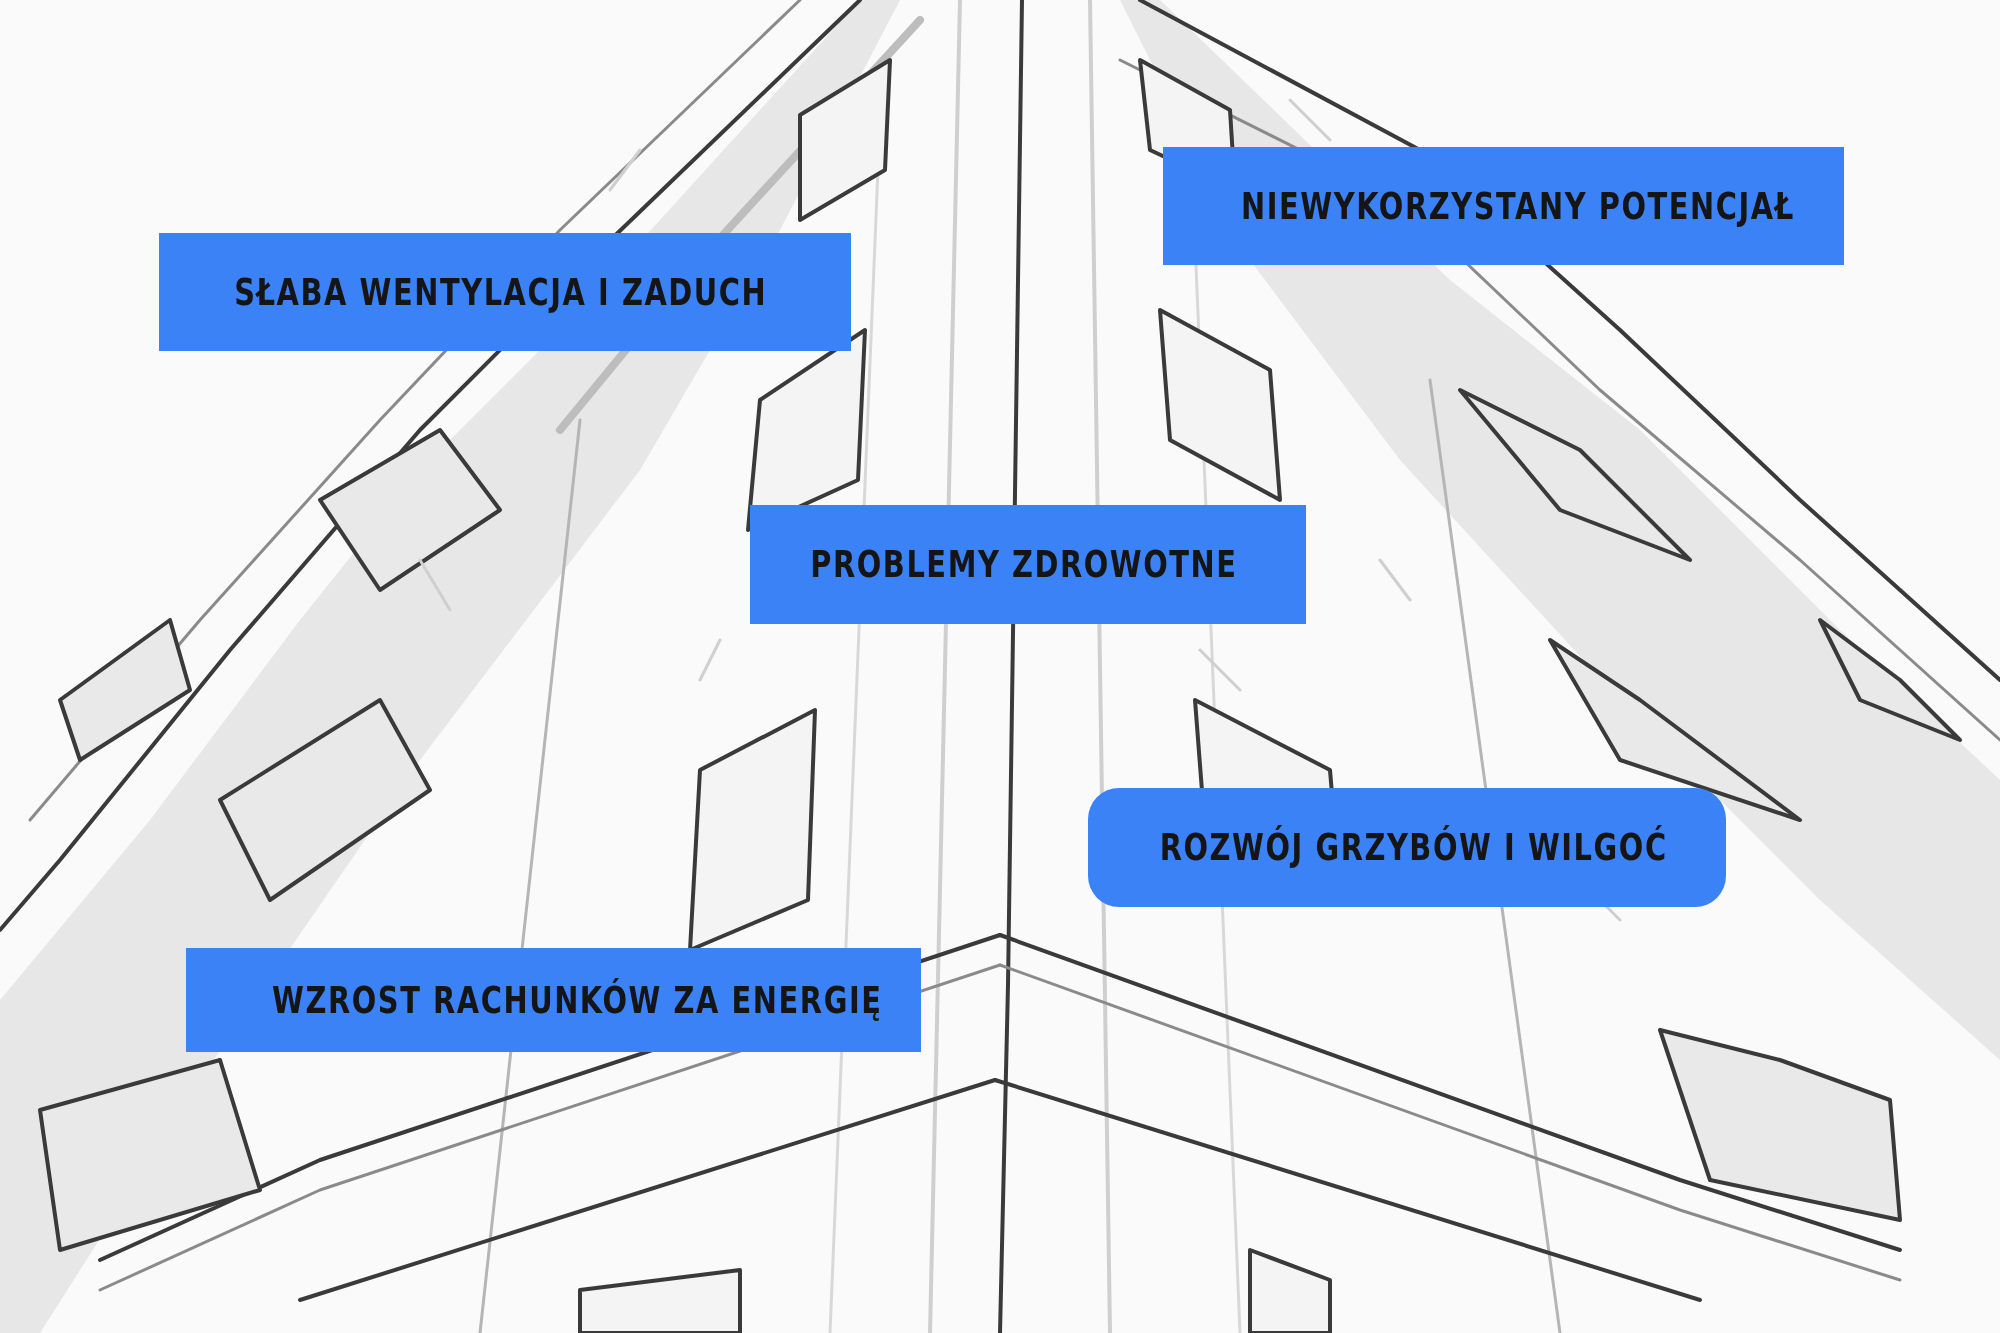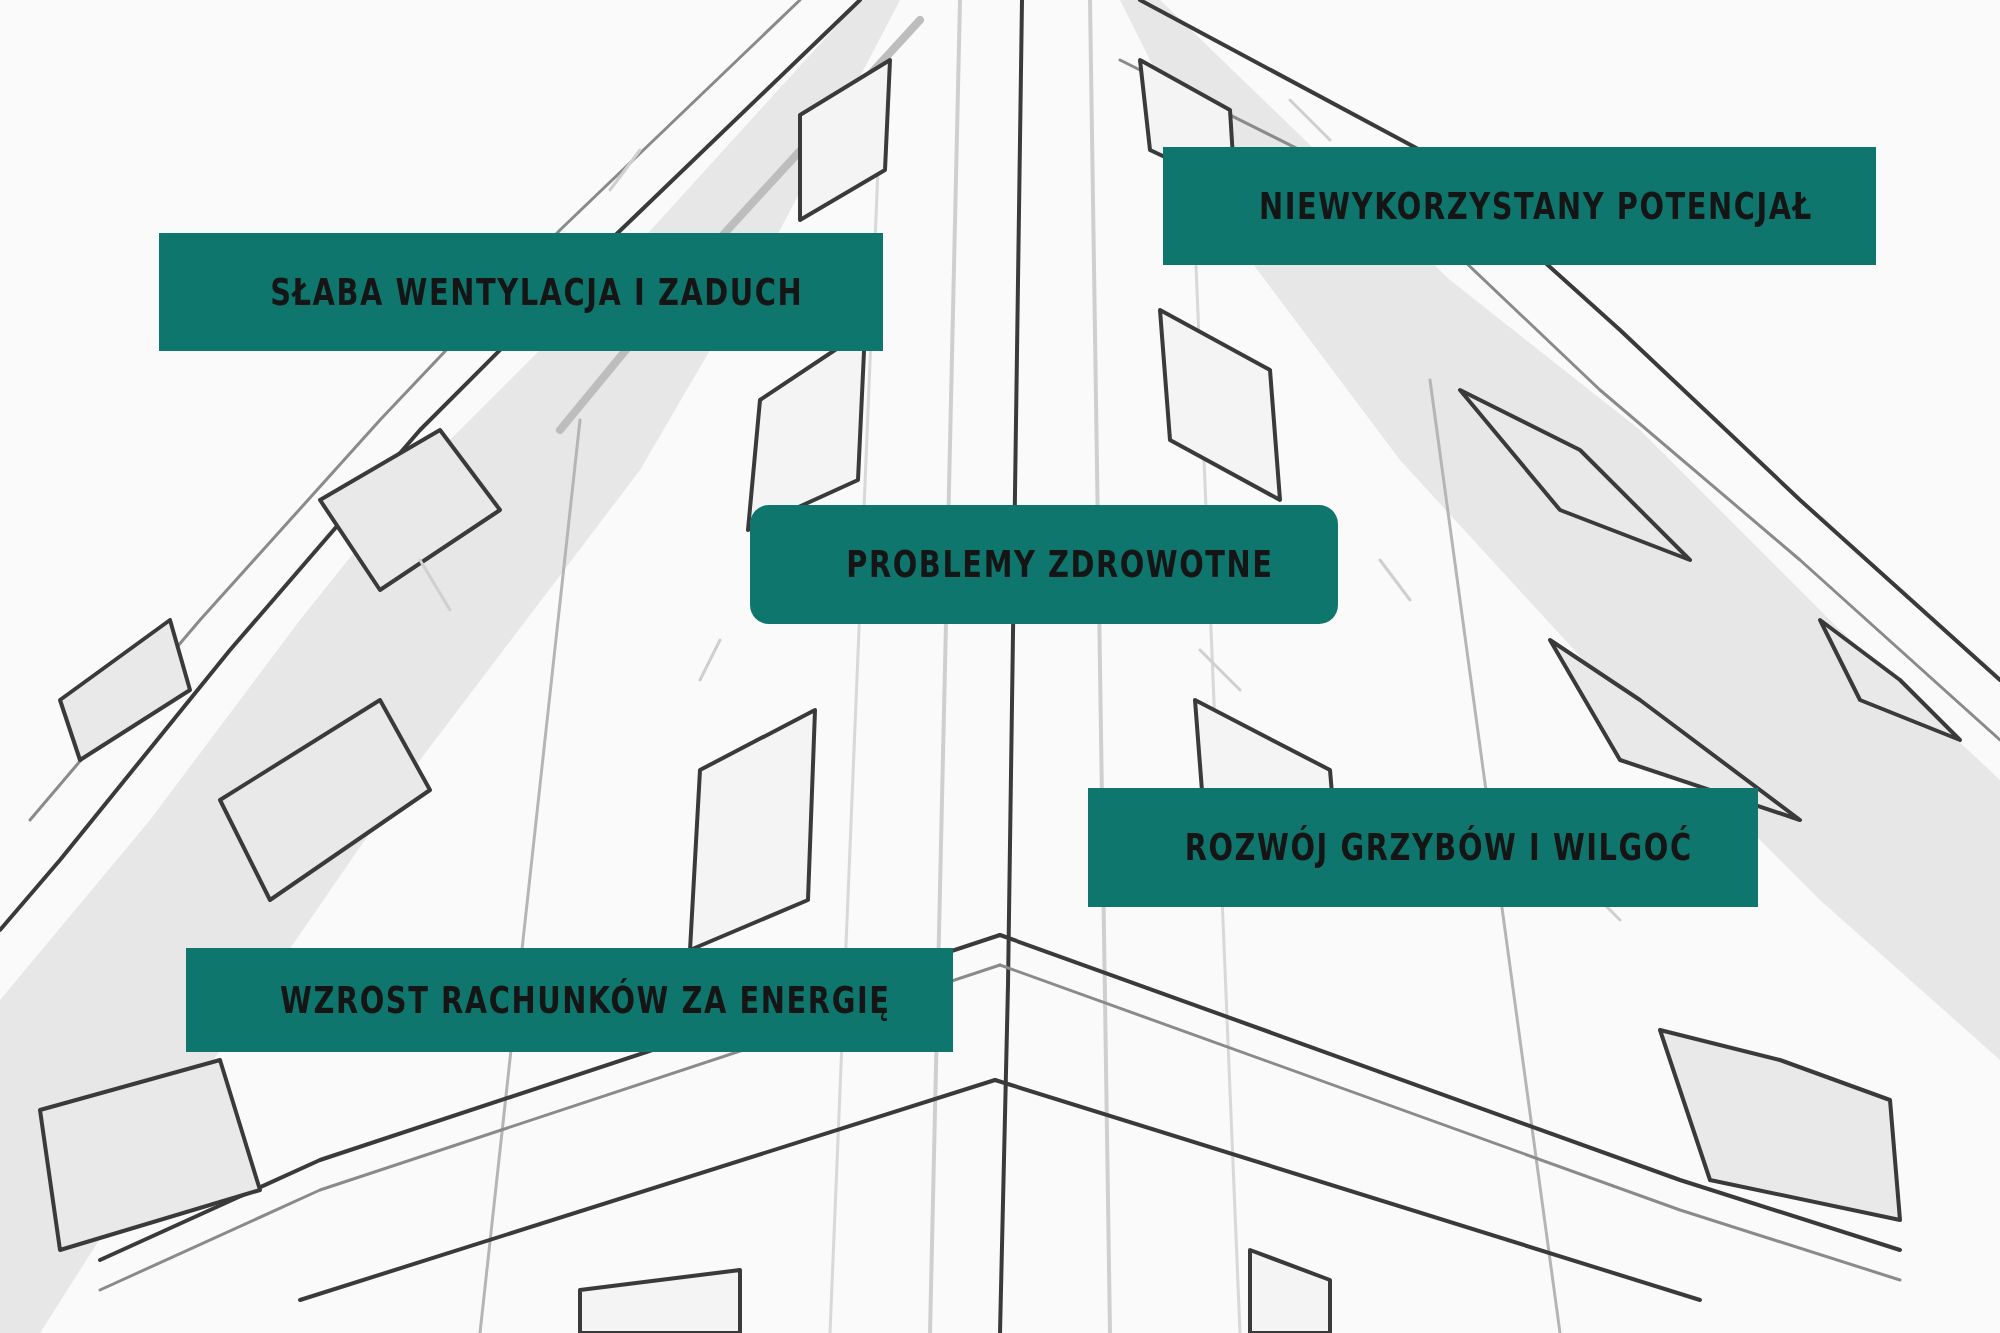--- a/index.html
+++ b/index.html
@@ -1,18 +1,18 @@
 <!DOCTYPE html>
 <html><head>
 <meta charset="utf-8">
 <style>
   html,body{margin:0;padding:0;}
   body{width:2000px;height:1333px;background:#fafafa;position:relative;overflow:hidden;font-family:"DejaVu Sans Condensed","DejaVu Sans",sans-serif;}
   .sketch{position:absolute;left:0;top:0;width:2000px;height:1333px;}
-  .label{position:absolute;background:#0f766e;display:flex;align-items:center;justify-content:center;padding-left:32px;}
+  .label{position:absolute;background:#3b82f6;display:flex;align-items:center;}
   .label span{color:#151515;font-family:"DejaVu Sans","Liberation Sans",sans-serif;font-weight:bold;font-size:37px;letter-spacing:2px;transform:scaleX(0.78);white-space:nowrap;text-transform:uppercase;}
 </style>
 </head>
 <body>
 
 <svg class="sketch" viewBox="0 0 2000 1333" xmlns="http://www.w3.org/2000/svg">
   <g fill="none" stroke-linecap="round" stroke-linejoin="round">
 
     <g fill="#e4e4e4" stroke="none" opacity="0.9">
       <polygon points="900,0 860,0 560,330 420,470 300,620 150,820 0,1000 0,1333 40,1333 220,1050 420,760 640,470 780,230"></polygon>
@@ -75,21 +75,21 @@
     </g>
   </g>
 </svg>
 
 <div class="label" style="left:159px;top:233px;width:692px;height:118px;">
   <span>Słaba wentylacja i zaduch</span>
 </div>
 <div class="label" style="left:1163px;top:147px;width:681px;height:118px;">
   <span>Niewykorzystany potencjał</span>
 </div>
-<div class="label" style="left:750px;top:505px;width:556px;height:119px;border-radius:19px;">
+<div class="label" style="left:750px;top:505px;width:556px;height:119px;">
   <span>Problemy zdrowotne</span>
 </div>
-<div class="label" style="left:1088px;top:788px;width:638px;height:119px;">
+<div class="label" style="left:1088px;top:788px;width:638px;height:119px;border-radius:31px;">
   <span>Rozwój grzybów i wilgoć</span>
 </div>
 <div class="label" style="left:186px;top:948px;width:735px;height:104px;">
   <span>Wzrost rachunków za energię</span>
 </div>
 
 </body></html>

